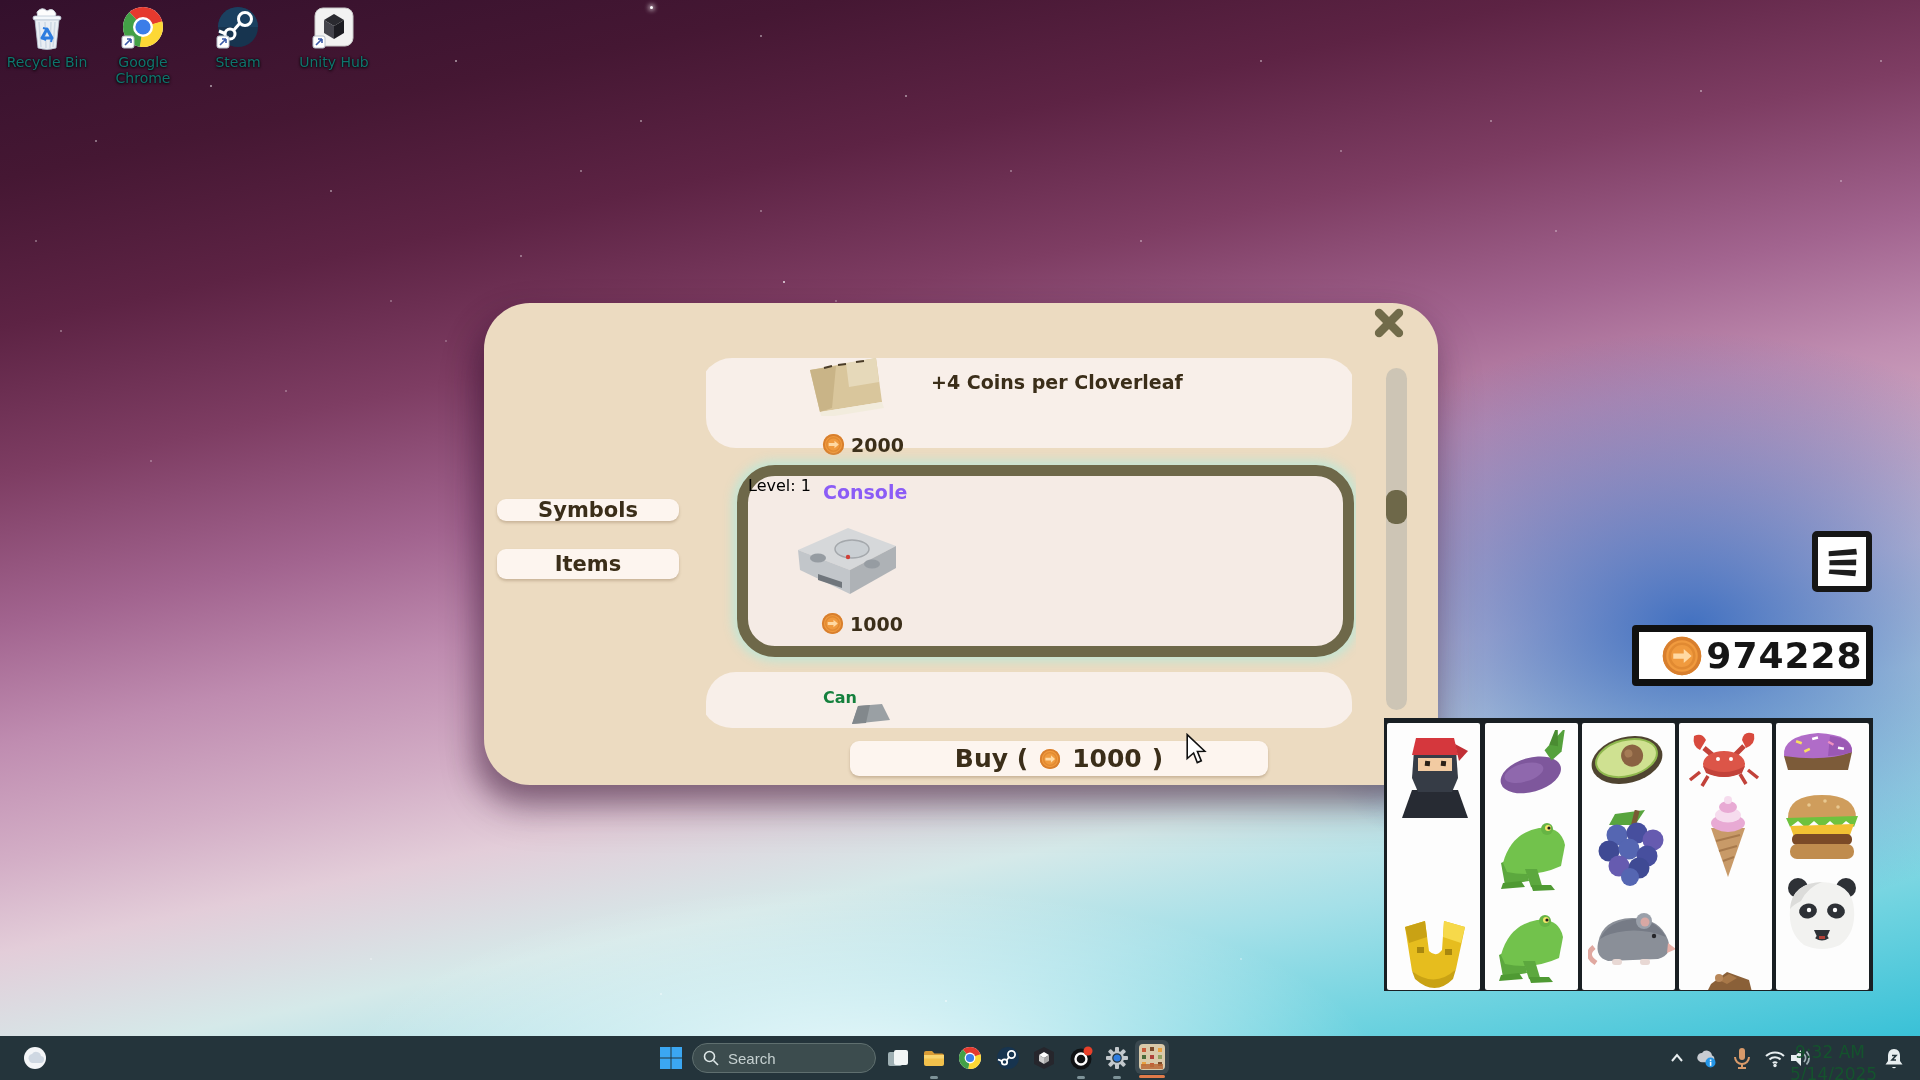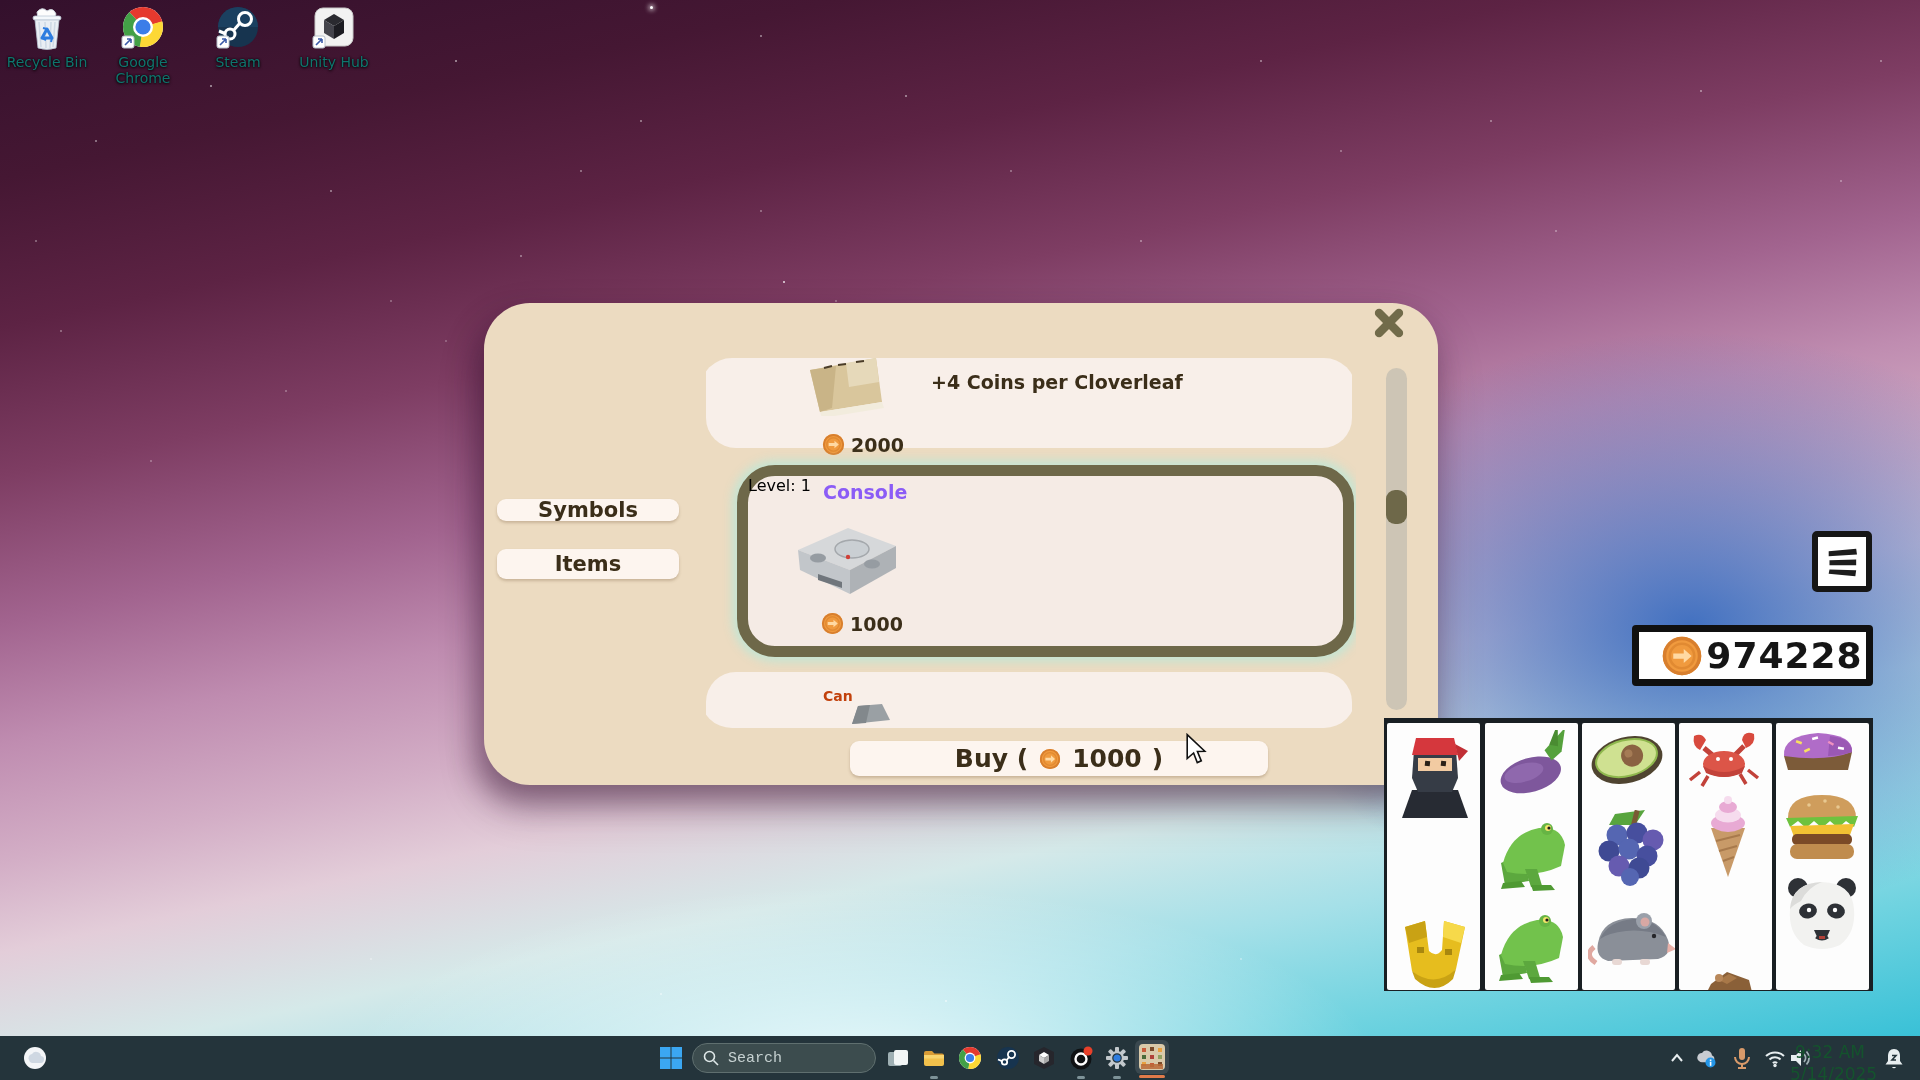--- a/index.html
+++ b/index.html
@@ -16,21 +16,21 @@
   .dicon{position:absolute;top:6px;width:92px;text-align:center;cursor:default;}
   .dicon .ic{width:46px;height:46px;margin:0 auto;display:block;}
   .dicon .lbl{margin-top:2px;font-size:14px;color:#0f766e;text-shadow:0 1px 3px rgba(0,0,0,.95),0 0 2px rgba(0,0,0,.8);line-height:1.15;}
   
   .dialog{position:absolute;left:484px;top:303px;width:954px;height:482px;background:#ecdbc1;border-radius:46px;
     box-shadow:-8px 16px 28px rgba(50,15,45,.40),0 22px 44px rgba(50,15,45,.28);z-index:3;}
   .gbtn{position:absolute;background:#fdf5ef;border-radius:9px;display:flex;align-items:center;justify-content:center;
     box-shadow:0 2px 3px rgba(120,90,60,.30);font-weight:700;color:#3b2e19;}
   .viewport{position:absolute;left:216px;top:55px;width:656px;height:370px;border-radius:32px;overflow:hidden;}
   .card{position:absolute;left:6px;width:646px;height:190px;background:#f8efe9;border-radius:30px;}
-  .card .title{position:absolute;font-size:14px;font-weight:700;color:#c2410c;}
+  .card .title{position:absolute;font-size:16px;font-weight:700;color:#15803d;}
   .card .desc{position:absolute;font-size:19px;font-weight:700;color:#3b2e19;}
   .price{position:absolute;display:flex;align-items:center;gap:6px;font-size:19px;font-weight:700;color:#3b2e19;}
   .selcard{position:absolute;left:37px;top:107px;width:617px;height:192px;background:#f5ebe5;
     border:11px solid #6e6849;border-radius:38px;box-sizing:border-box;
     box-shadow:0 0 10px 5px rgba(190,230,214,.85);}
   .scrolltrack{position:absolute;left:902px;top:65px;width:21px;height:342px;background:#cdc5b5;border-radius:11px;}
   .scrollthumb{position:absolute;left:902px;top:187px;width:21px;height:34px;background:#6e6849;border-radius:9px;}
   .buybtn{left:366px;top:438px;width:418px;height:35px;font-size:25px;gap:10px;cursor:pointer;}
   
   .hamburger{position:absolute;left:1812px;top:531px;width:60px;height:61px;background:#fff;border:6px solid #161616;border-radius:5px;box-sizing:border-box;z-index:4;display:flex;align-items:center;justify-content:center;}
@@ -38,21 +38,21 @@
   .coincounter .num{flex:1;text-align:center;font-size:36px;font-weight:700;color:#151515;letter-spacing:1px;}
   
   .board{position:absolute;left:1384px;top:718px;width:489px;height:273px;background:#191f23;z-index:5;}
   .bcol{position:absolute;top:5px;width:93px;height:267px;background:#fdfdfd;border-radius:2px;overflow:hidden;}
   .bcol svg{position:absolute;}
   
   .taskbar{position:absolute;left:0;top:1036px;width:1920px;height:44px;background:#24343b;z-index:20;}
   .tbi{position:absolute;top:1046px;width:24px;height:24px;z-index:21;}
   .rundash{position:absolute;top:1076px;width:8px;height:3px;border-radius:2px;background:#7d9298;z-index:21;}
   .searchpill{position:absolute;left:692px;top:1043px;width:184px;height:30px;border-radius:15px;background:#3c4c4e;border:1px solid #5f6f6f;box-sizing:border-box;display:flex;align-items:center;padding-left:10px;gap:7px;z-index:21;}
-  .searchpill input{background:transparent;border:none;outline:none;color:#fde047;font-size:15px;width:120px;font-family:Liberation Mono, monospace;}
+  .searchpill input{background:transparent;border:none;outline:none;color:#fde047;font-size:15px;width:120px;font-family:Liberation Sans, sans-serif;}
   .searchpill input::placeholder{color:#c6d1d1;}
   .clock{position:absolute;left:1790px;top:1041px;width:80px;text-align:center;color:#14532d;font-size:17px;line-height:1.3;z-index:21;}
   .stars{position:absolute;left:0;top:0;width:2px;height:2px;border-radius:1px;background:transparent;pointer-events:none;
     box-shadow:95px 140px rgba(255,255,255,.5),210px 85px rgba(255,255,255,.6),330px 190px rgba(255,255,255,.5),
     455px 60px rgba(255,255,255,.6),520px 255px rgba(255,255,255,.45),640px 120px rgba(255,255,255,.5),
     760px 210px rgba(255,255,255,.4),905px 95px rgba(255,255,255,.55),1010px 170px rgba(255,255,255,.4),
     1140px 240px rgba(255,255,255,.45),1260px 60px rgba(255,255,255,.5),1340px 150px rgba(255,255,255,.4),
     60px 330px rgba(255,255,255,.4),150px 460px rgba(255,255,255,.35),285px 390px rgba(255,255,255,.35),
     760px 35px rgba(255,255,255,.5),1490px 120px rgba(255,255,255,.45),1555px 230px rgba(255,255,255,.4),
     1700px 90px rgba(255,255,255,.5),1840px 180px rgba(255,255,255,.4),1880px 60px rgba(255,255,255,.45),

